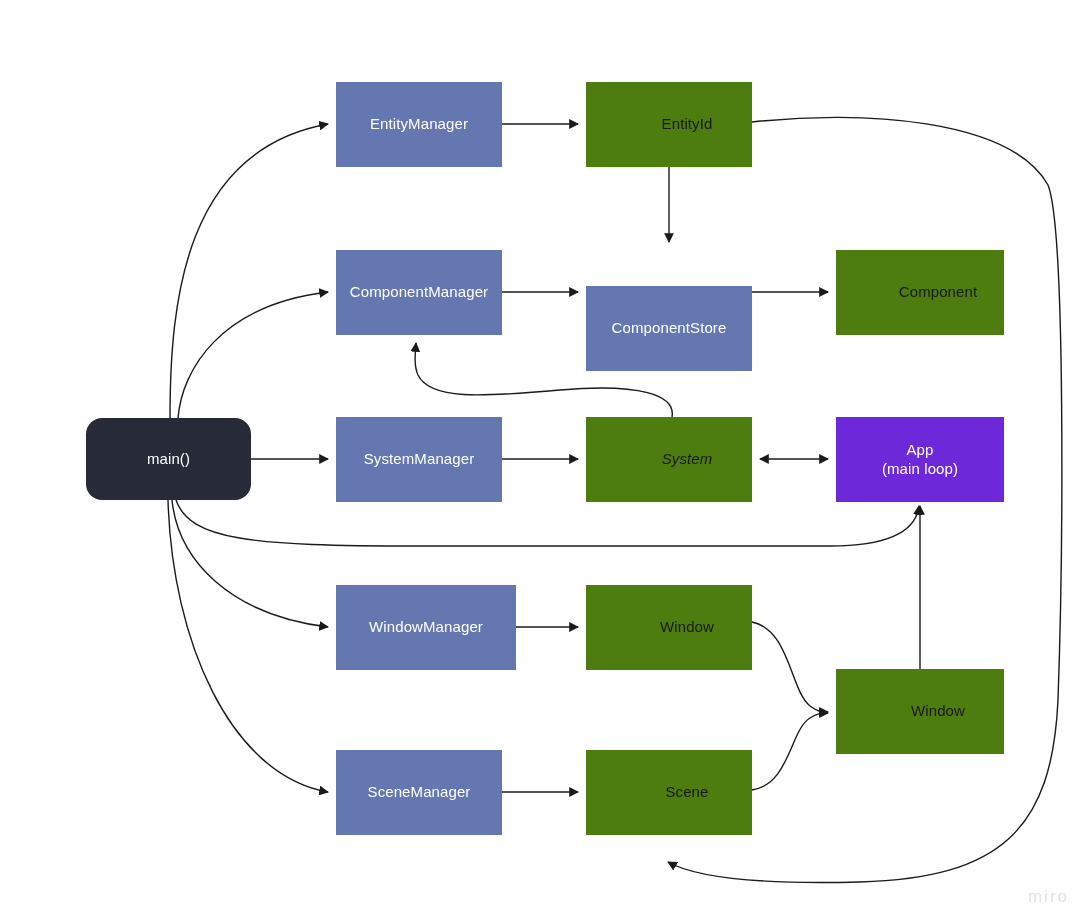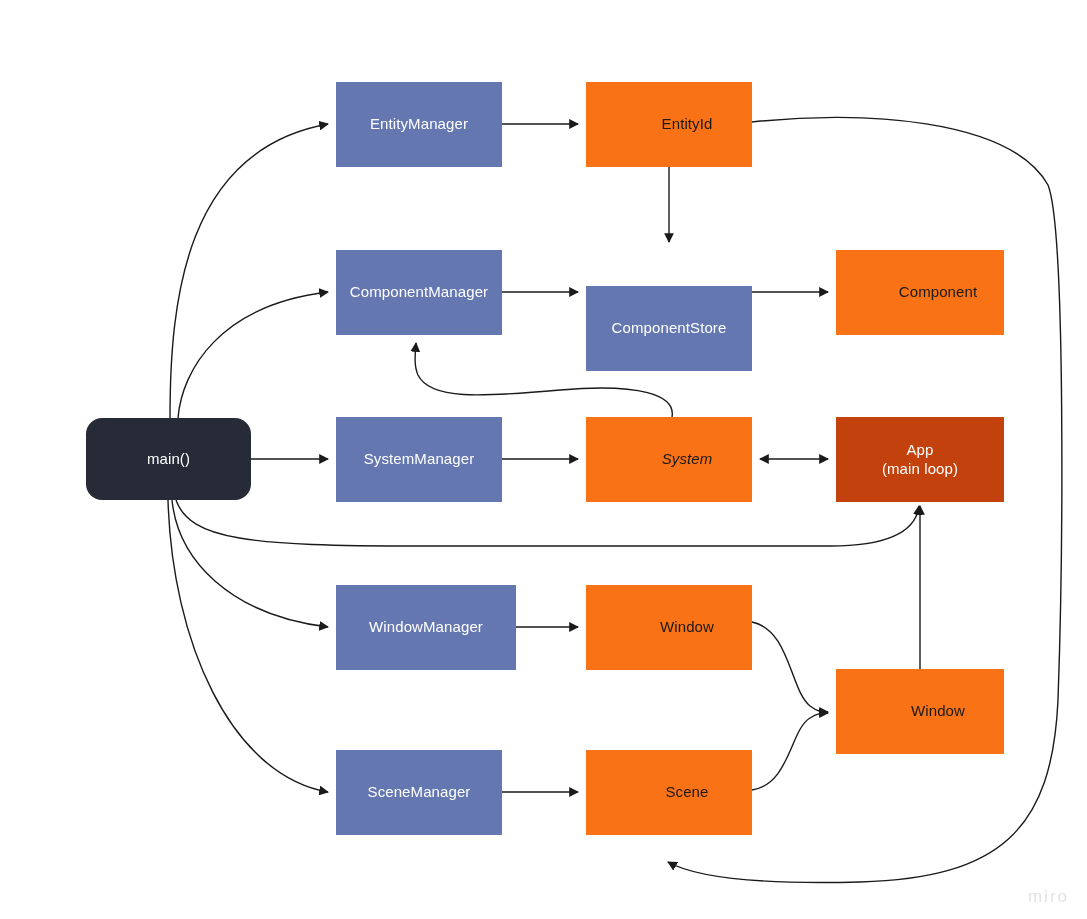--- a/index.html
+++ b/index.html
@@ -36,26 +36,26 @@
     font-size: 15px;
     line-height: 1.25;
     letter-spacing: 0.1px;
     white-space: pre-line;
   }
   .node.manager {
     background: #6477b0;
     color: #ffffff;
   }
   .node.data {
-    background: #f97316;
+    background: #4d7c0f;
     color: #1a1a1a;
     padding-left: 36px;
   }
   .node.app {
-    background: #c2410c;
+    background: #6d28d9;
     color: #ffffff;
   }
   .node.entry {
     background: #272b37;
     color: #ffffff;
     border-radius: 16px;
   }
   .watermark {
     position: absolute;
     right: 18px;

